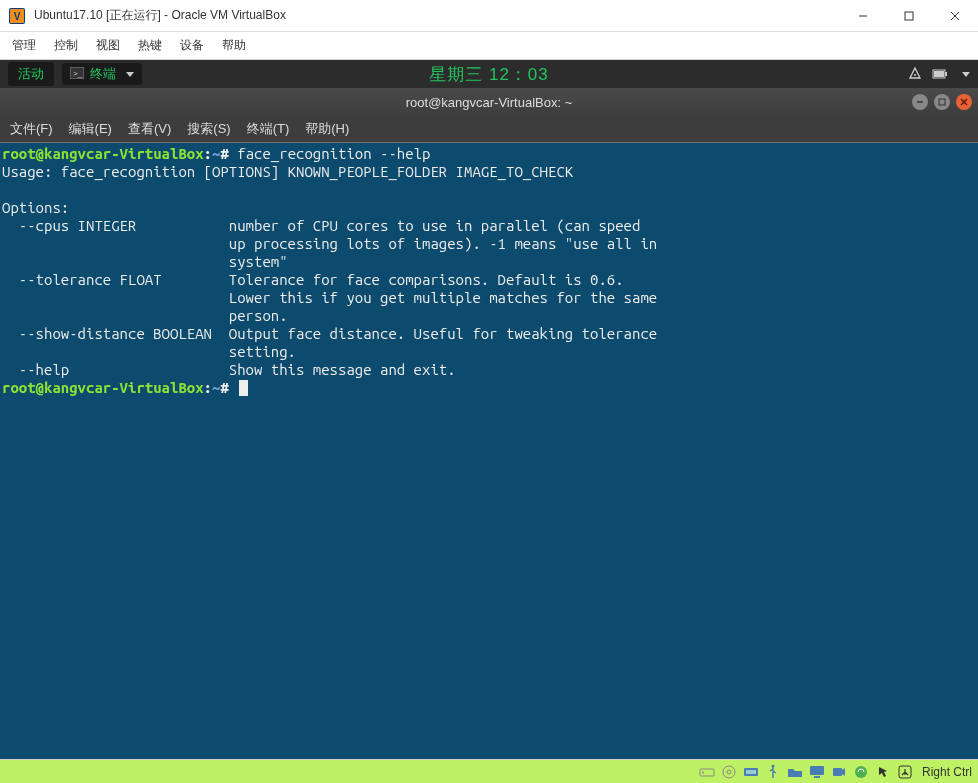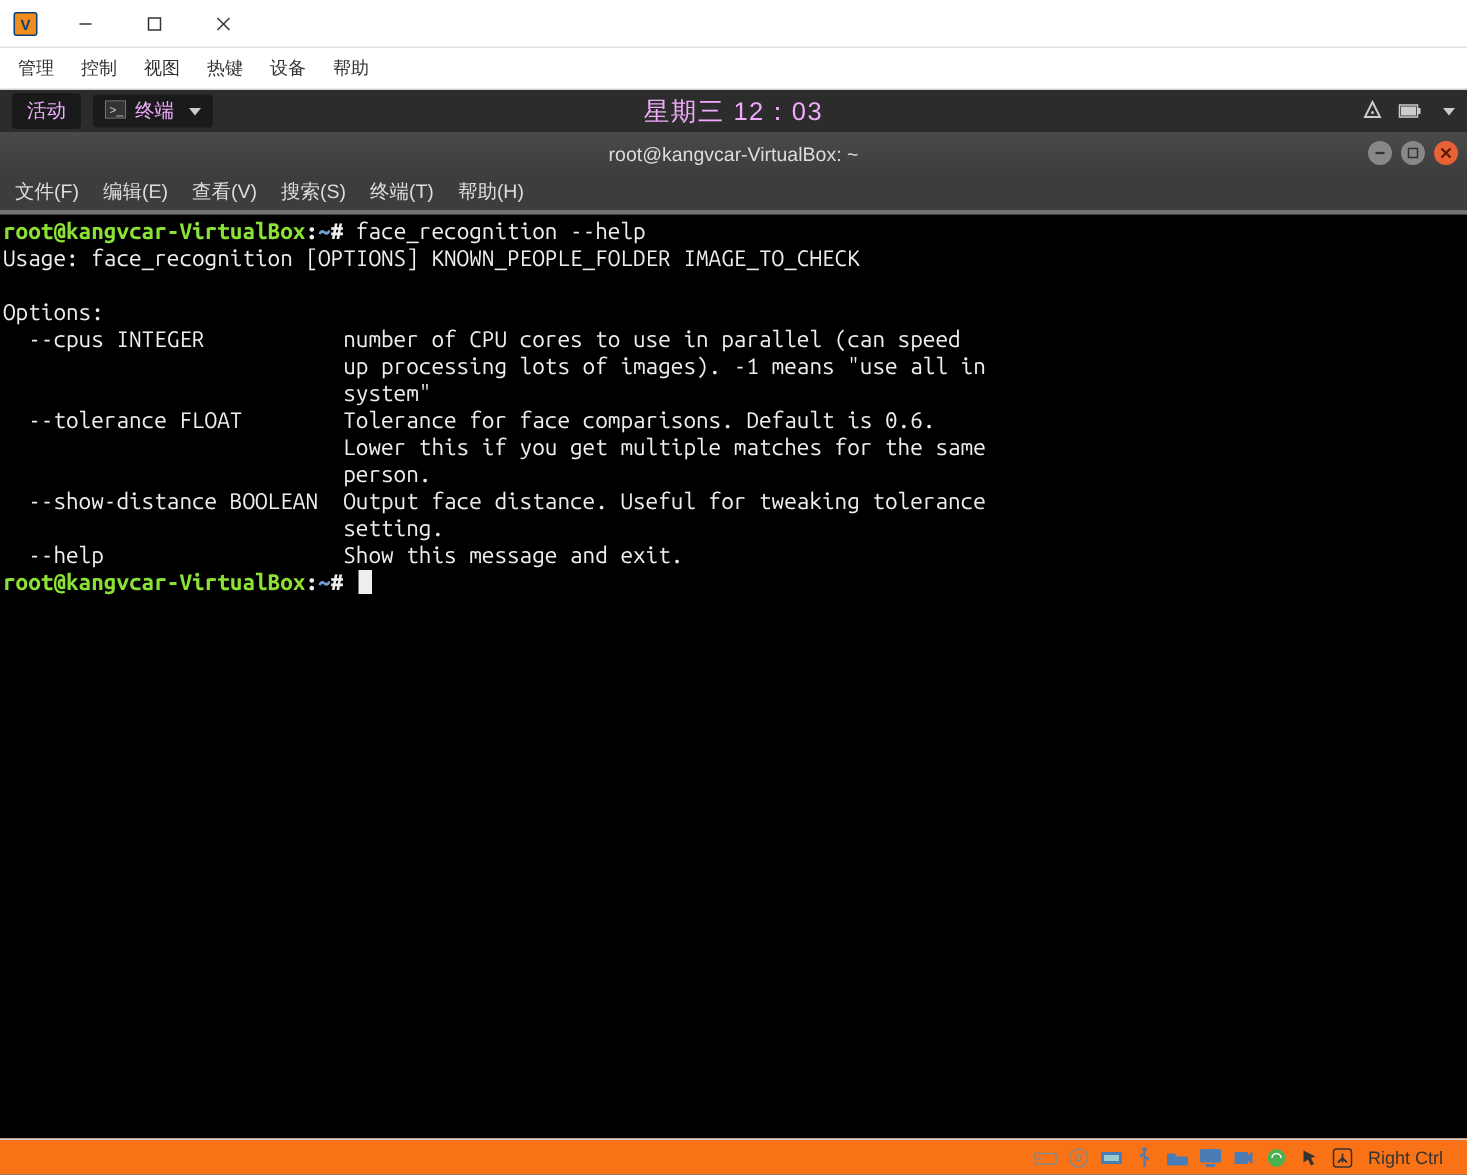--- a/index.html
+++ b/index.html
@@ -43,21 +43,21 @@
       gap: 18px;
       border-bottom: 1px solid #d5d5d5;
     }
     .vbox-menu-item { font-size: 12px; color: #333; }
     
     .ubuntu-topbar {
       background: #2c2c2c;
       height: 28px;
       display: flex;
       align-items: center;
-      color: #f0abfc;
+      color: #22c55e;
       font-size: 13px;
       padding: 0 8px;
       position: relative;
     }
     .ubuntu-activities {
       background: #1a1a1a;
       padding: 3px 10px;
       border-radius: 3px;
       margin-right: 8px;
     }
@@ -112,25 +112,25 @@
     
     .term-menubar {
       background: #3d3d3d;
       height: 27px;
       display: flex;
       align-items: center;
       padding: 0 10px;
       gap: 16px;
       color: #ddd;
       font-size: 13px;
-      border-bottom: 3px solid #737373;
+      border-bottom: 1px solid #737373;
     }
     
     .term-body {
-      background: #000000;
+      background: #0c4a6e;
       flex: 1;
       font-family: "Ubuntu Mono", "DejaVu Sans Mono", monospace;
       font-size: 15px;
       line-height: 18px;
       color: #eeeeec;
       padding: 2px 2px;
       white-space: pre;
       overflow: hidden;
     }
     .prompt-user { color: #8ae234; font-weight: bold; }
@@ -138,26 +138,26 @@
     .prompt-path { color: #729fcf; font-weight: bold; }
     .cursor {
       display: inline-block;
       width: 9px; height: 16px;
       background: #eeeeec;
       vertical-align: text-bottom;
       margin-left: 2px;
     }
     
     .vbox-statusbar {
-      background: #f97316;
+      background: #bef264;
       height: 24px;
       display: flex;
       align-items: center;
       justify-content: flex-end;
-      padding: 0 16px;
+      padding: 0 6px;
       gap: 4px;
       border-top: 1px solid #ccc;
       font-size: 12px;
     }
     .sb-icon {
       width: 18px; height: 18px;
       display: flex; align-items: center; justify-content: center;
       color: #4a7db5;
       font-size: 13px;
     }
@@ -175,20 +175,21 @@
 <body>
 
 <div class="vbox-titlebar">
   <span class="vbox-icon">
     <svg viewBox="0 0 18 18" width="18" height="18">
         <rect x="1" y="1" width="16" height="16" rx="2" fill="#0b3e7a"></rect>
         <rect x="2" y="2" width="14" height="14" rx="1" fill="#f28c1d"></rect>
         <text x="9" y="13" text-anchor="middle" font-size="10" font-family="sans-serif" fill="#0b3e7a" font-weight="bold">V</text>
       </svg>
   </span>
+  <span class="vbox-title">Ubuntu17.10 [正在运行] - Oracle VM VirtualBox</span>
   <div class="vbox-controls">
     <div class="vbox-control-btn">
       <svg width="10" height="10">
           <line x1="1" y1="5" x2="9" y2="5" stroke="#333" stroke-width="1"></line>
         </svg>
     </div>
     <div class="vbox-control-btn">
       <svg width="10" height="10">
           <rect x="1" y="1" width="8" height="8" fill="none" stroke="#333" stroke-width="1"></rect>
         </svg>

